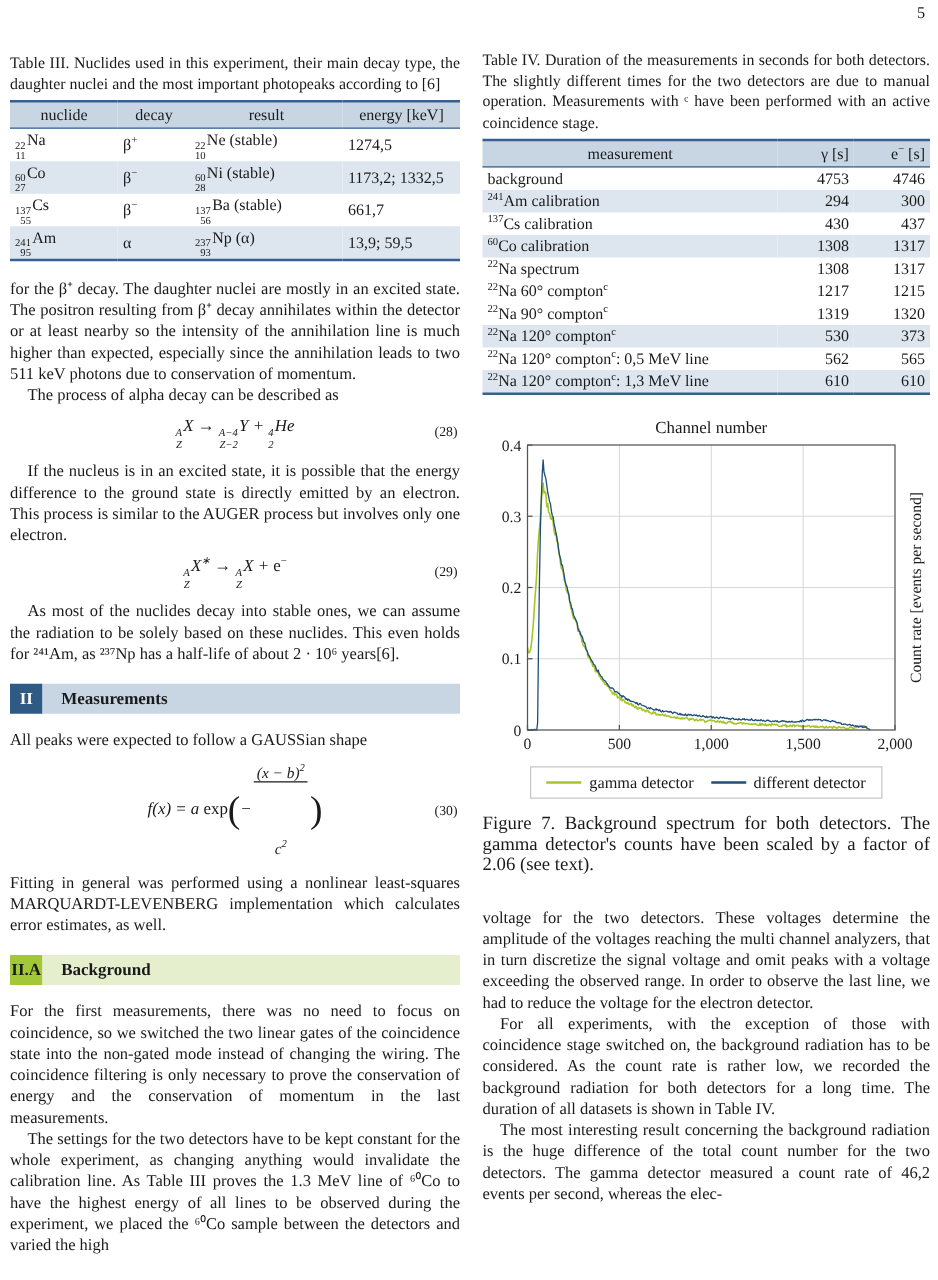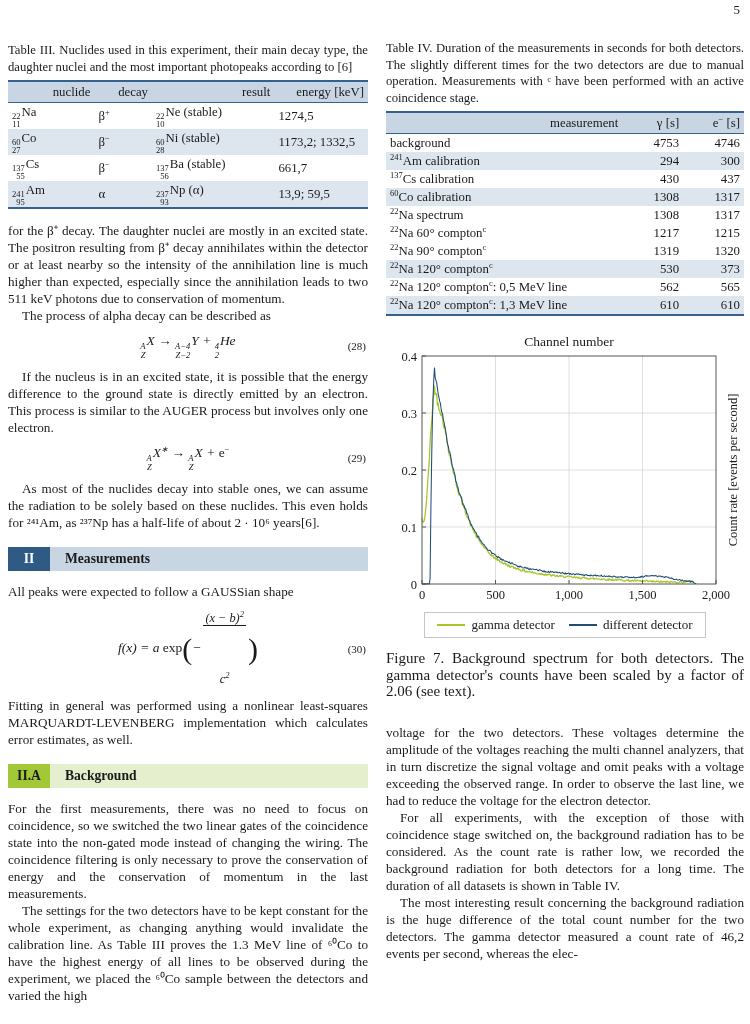--- a/index.html
+++ b/index.html
@@ -8,41 +8,41 @@
   .pageno{position:absolute;top:2px;right:10px;font-size:13px;}
   .col{position:absolute;top:0;}
   .col-left{left:8px;width:360px;padding-top:42px;}
   .col-right{left:386px;width:358px;padding-top:40px;}
   p{margin:0;text-align:justify;font-size:13.2px;line-height:17px;}
   p.ind{text-indent:14px;}
   .tblcap{font-size:12.7px;line-height:16.5px;text-align:justify;margin-bottom:5px;}
   table{border-collapse:collapse;width:100%;font-size:12.8px;
         border-top:2px solid #34618e;border-bottom:2px solid #34618e;}
   thead tr{background:#c8d6e4;border-bottom:1.5px solid #34618e;}
-  th{font-weight:normal;text-align:right;padding:2.5px 4px;}
+  th{font-weight:normal;text-align:center;padding:2.5px 4px;}
   td{padding:1.5px 4px;}
   tr.shade{background:#dde6ef;}
   sup{font-size:8.5px;line-height:0;}
   .t3 col.c1{width:24%}.t3 col.c2{width:16%}.t3 col.c3{width:34%}.t3 col.c4{width:26%}
   .t4 td:nth-child(2),.t4 th:nth-child(2),
   .t4 td:nth-child(3),.t4 th:nth-child(3){text-align:right;width:17%;}
   .iso{display:inline-flex;flex-direction:column;font-size:8.5px;line-height:8px;
        text-align:right;vertical-align:-3px;margin-right:1px;}
   .pre{display:inline-flex;flex-direction:column;font-size:8.5px;line-height:8.5px;
        text-align:right;vertical-align:-4px;margin-right:1px;}
   .eq{position:relative;display:flex;align-items:center;justify-content:center;
       font-style:italic;font-size:13.5px;margin:9px 0;}
   .eq .eqno{position:absolute;right:2px;font-style:normal;font-size:11px;}
   .rm{font-style:normal;}
   .frac{display:inline-flex;flex-direction:column;text-align:center;
         font-size:12.3px;line-height:14px;vertical-align:middle;margin:0 2px;gap:46px;}
   .frac .fn{border-bottom:1px solid #1a1a1a;padding:0 2px;}
   .bigp{font-size:30px;font-weight:300;line-height:0;vertical-align:middle;font-style:normal;}
   .sec{display:flex;margin:16px 0 12px 0;font-size:13.6px;font-weight:bold;}
-  .sec-num{background:#2e5a84;color:#fff;width:42px;display:flex;align-items:center;
+  .sec-num{background:#2e5a84;color:#fff;width:26px;display:flex;align-items:center;
            justify-content:center;padding:4px 0;}
   .sec-title{flex:1;background:#c8d6e4;display:flex;align-items:center;
              padding:4px 0 4px 15px;}
   .sec.green .sec-num{background:#a2c837;color:#1a1a1a;}
   .sec.green .sec-title{background:#e5efcd;}
   .figure{margin-top:16px;}
   .legend{display:flex;justify-content:center;align-items:center;gap:14px;
           border:1px solid #c6c6c6;width:fit-content;margin:4px auto 0 auto;
           padding:4px 12px;font-size:13px;}
   .legitem{display:flex;align-items:center;gap:6px;}

